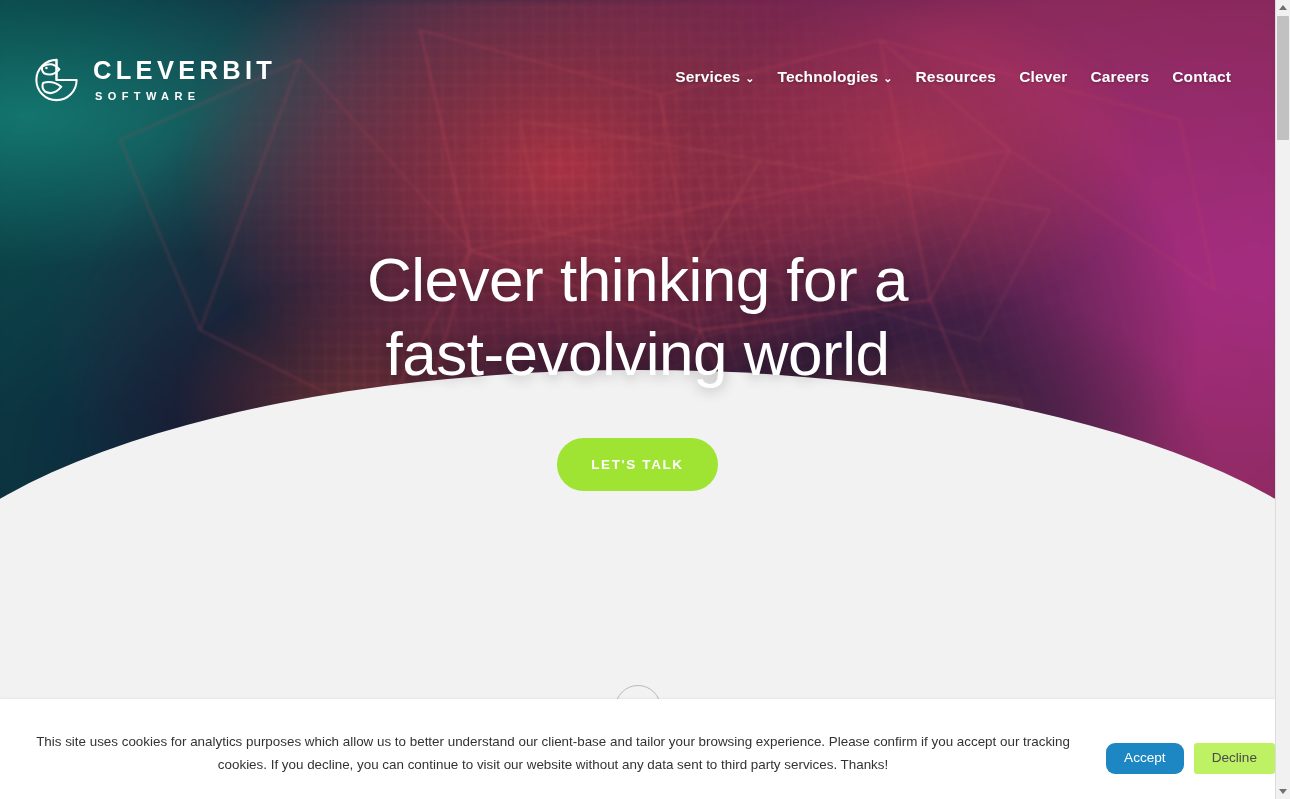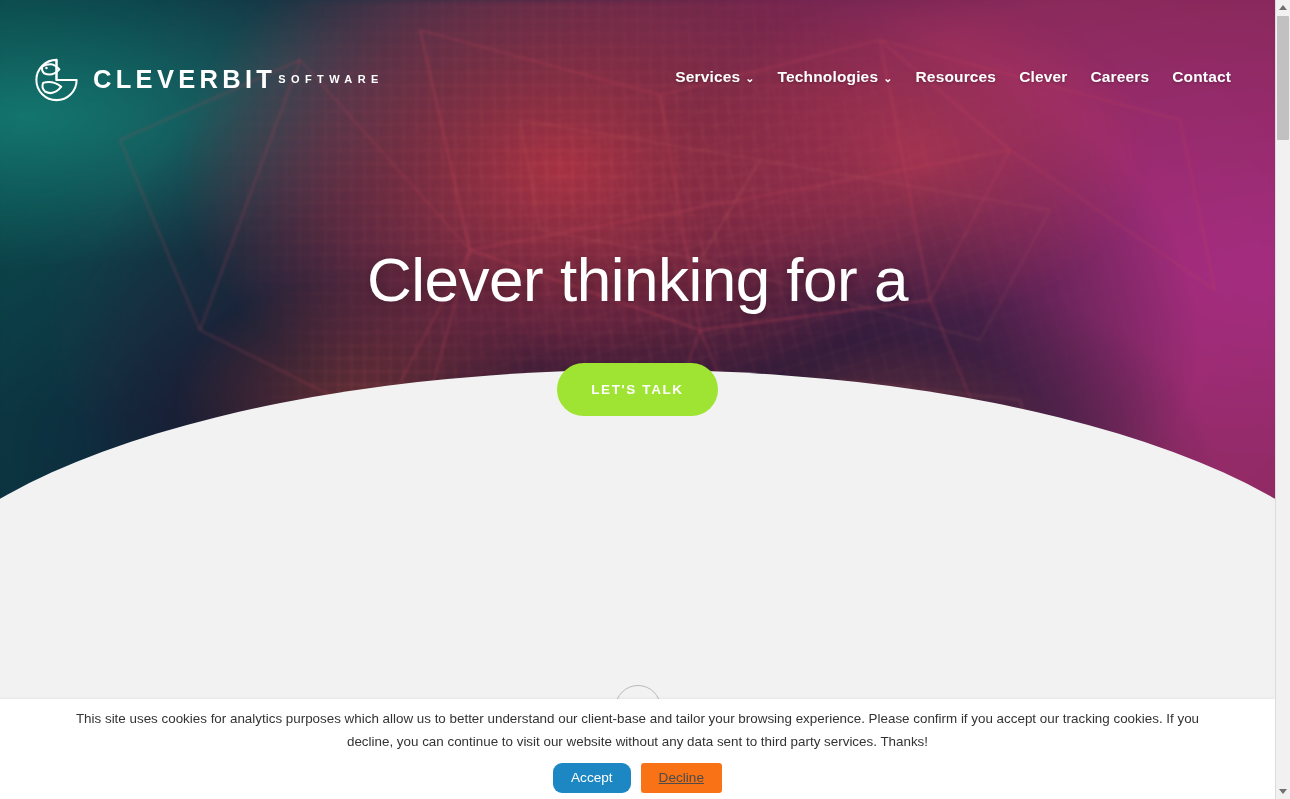--- a/index.html
+++ b/index.html
@@ -90,21 +90,21 @@
   }
 
   
   header {
     position:absolute; left:0; top:0; width:1275px; height:140px;
     z-index:10;
     display:flex; align-items:flex-start;
   }
   #logo { position:absolute; left:33px; top:57px; display:flex; align-items:center; gap:13px; cursor:pointer; }
   #logo-mark { width:47px; height:46px; flex:none; }
-  #logo-type { display:flex; flex-direction:row; line-height:1; }
+  #logo-type { display:flex; flex-direction:column; line-height:1; }
   #brand-name {
     color:#fff; font-size:25.5px; font-weight:700; letter-spacing:4.3px;
     font-family:"Liberation Sans", sans-serif;
   }
   #brand-sub {
     color:#fff; font-size:11px; font-weight:700; letter-spacing:5.4px;
     margin-top:7px; margin-left:2px;
   }
   nav {
     position:absolute; right:44px; top:68px;
@@ -149,36 +149,36 @@
     position:absolute; left:50%; top:685px; transform:translateX(-50%);
     width:46px; height:46px; border-radius:50%;
     border:1px solid #b9b9b9; background:#f2f2f2;
     z-index:9; cursor:pointer;
   }
 
   
   #cookie-banner {
     position:absolute; left:0; bottom:0; width:1275px; height:100px;
     background:#fff; z-index:30;
-    display:flex; flex-direction:column; align-items:center;
+    display:flex; flex-direction:row; align-items:center;
     padding-top:9px;
     box-shadow:0 -1px 3px rgba(0,0,0,.05);
   }
   #cookie-text {
     color:#333; font-size:13.4px; line-height:1.68;
     text-align:center; max-width:1196px; padding:0 20px;
   }
   #cookie-actions { display:flex; gap:10px; margin-top:10px; }
   .cookie-btn {
     font-family:"Liberation Sans", sans-serif;
     font-size:13.6px; border:none; border-radius:3px;
     padding:7px 18px; cursor:pointer; line-height:1.2;
   }
   #btn-accept { background:#1c87c3; color:#fff;border-radius:9px; }
-  #btn-decline { background:#f97316; color:#4b4b4b;text-decoration:underline; }
+  #btn-decline { background:#bef264; color:#4b4b4b; }
 
   
   #scrollbar {
     position:absolute; right:0; top:0; width:15px; height:799px;
     background:#f1f1f1; border-left:1px solid #dcdcdc; z-index:60;
   }
   .sb-arrow {
     position:absolute; left:0; width:14px; height:15px;
     display:flex; align-items:center; justify-content:center;
     cursor:pointer;
@@ -267,20 +267,21 @@
       <div class="nav-item">
         <span>Contact</span>
       </div>
     </nav>
 
   </header>
 
   <div id="hero-content">
     <h1 id="headline">
       <span>Clever thinking for a</span><br>
+      <span>fast-evolving world</span>
     </h1>
     <button id="cta">LET'S TALK</button>
   </div>
 
   <div id="scroll-indicator"></div>
 
   <div id="cookie-banner">
     <p id="cookie-text">This site uses cookies for analytics purposes which allow us to better understand our client-base and tailor your browsing experience. Please confirm if you accept our tracking cookies. If you decline, you can continue to visit our website without any data sent to third party services. Thanks!</p>
     <div id="cookie-actions">
       <button class="cookie-btn" id="btn-accept">Accept</button>

